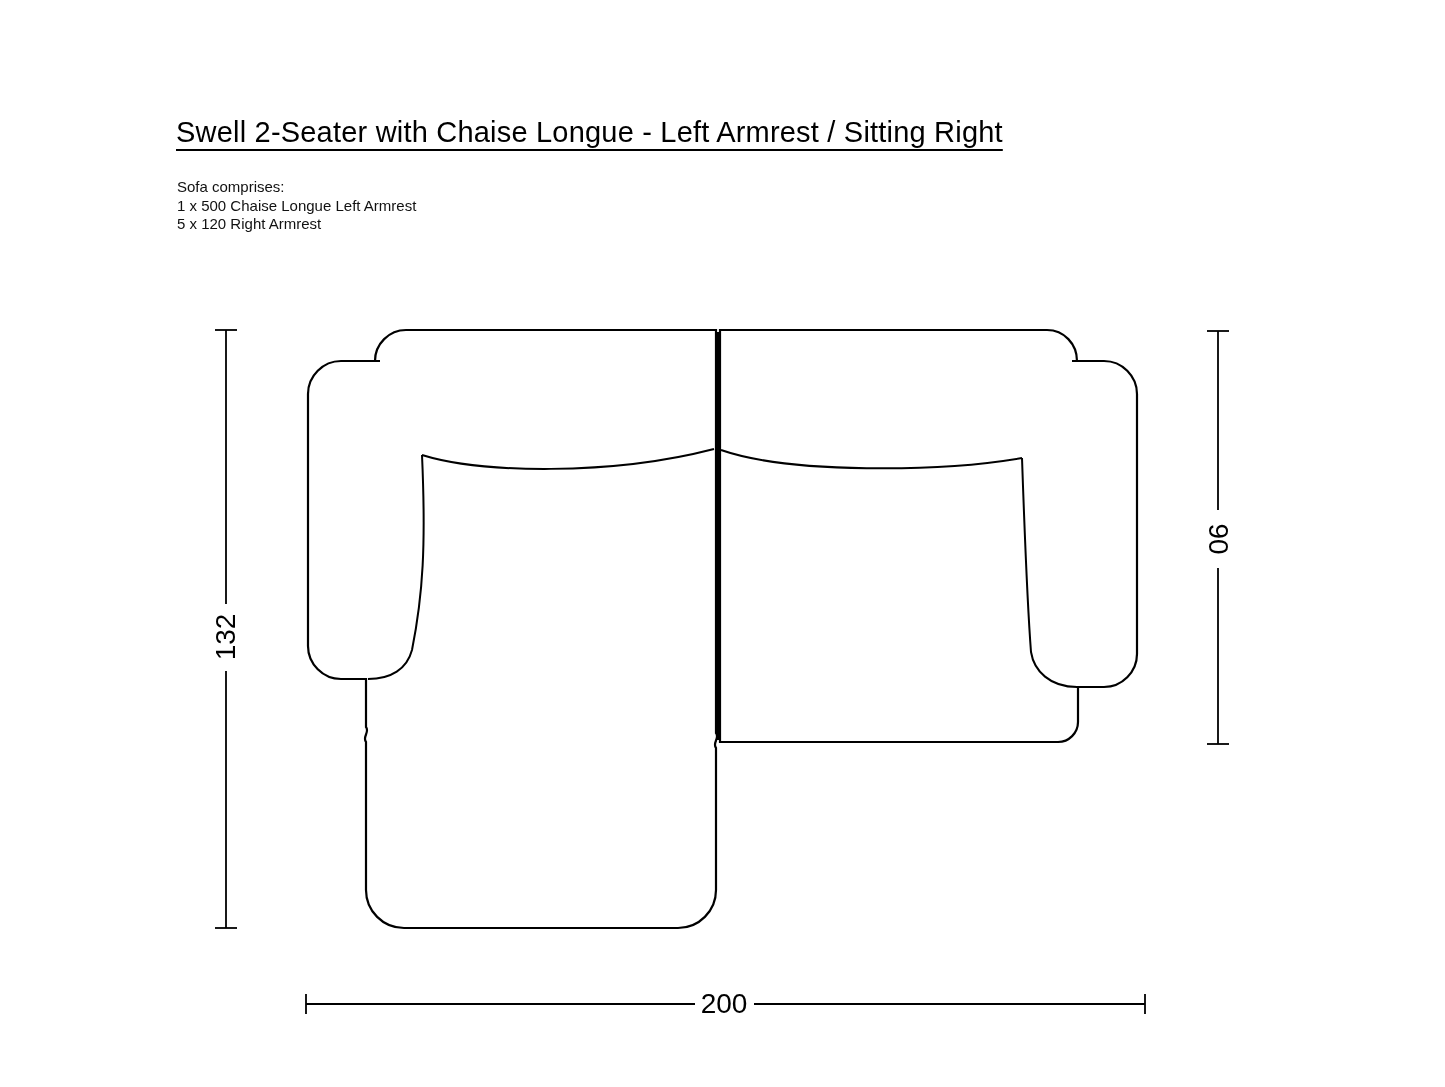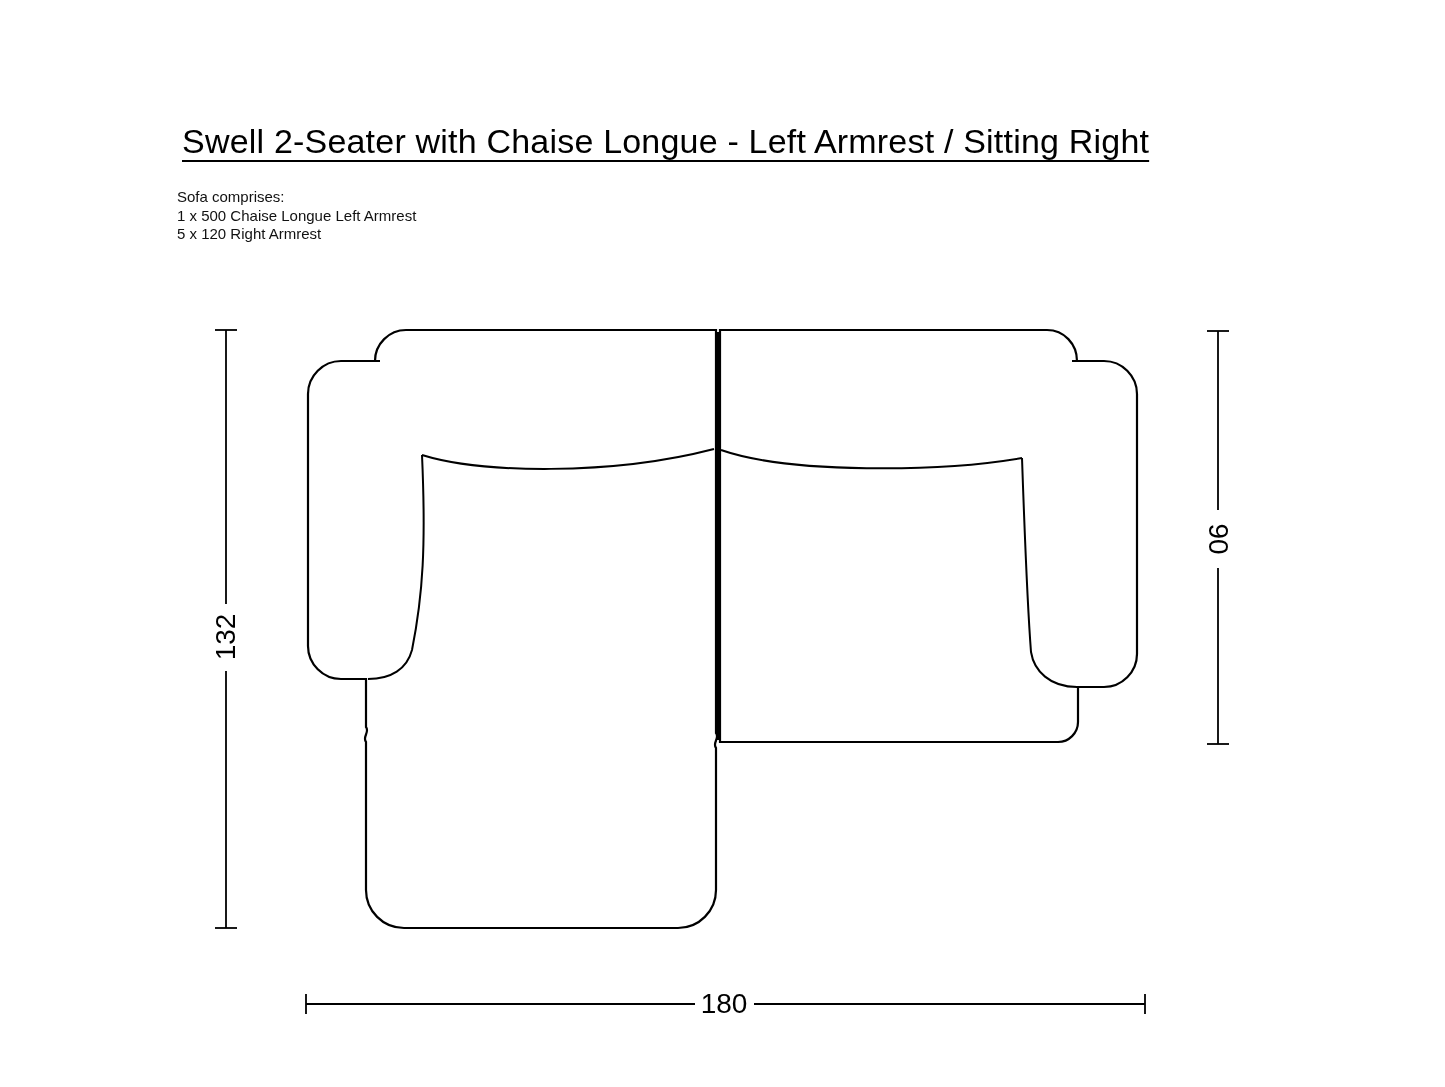--- a/index.html
+++ b/index.html
@@ -12,34 +12,34 @@
     position: relative;
     width: 1445px;
     height: 1087px;
     background: #ffffff;
     overflow: hidden;
   }
   .title {
     position: absolute;
     left: 176px;
     top: 116px;
-    margin: 6px;
-    font-size: 34px;
+    margin: 0;
+    font-size: 29px;
     font-weight: 400;
     color: #000000;
     letter-spacing: 0.2px;
     text-decoration: underline;
     text-decoration-thickness: 2px;
     text-underline-offset: 7px;
     white-space: nowrap;
   }
   .comprises {
     position: absolute;
     left: 177px;
-    top: 188px;
+    top: 178px;
     font-size: 15px;
     line-height: 18.7px;
     color: #111111;
     white-space: nowrap;
   }
   .drawing-svg {
     position: absolute;
     left: 0;
     top: 0;
   }
@@ -153,15 +153,15 @@
         <path d="M 306,1004 L 695,1004"></path>
         <path d="M 754,1004 L 1145,1004"></path>
         <path d="M 306,994 L 306,1014"></path>
         <path d="M 1145,994 L 1145,1014"></path>
       </g>
     </g>
   </svg>
 
   <div class="dim-label v-left">132</div>
   <div class="dim-label v-right">90</div>
-  <div class="dim-label h-bottom">180</div>
+  <div class="dim-label h-bottom">200</div>
 
 </div>
 
 </body></html>

